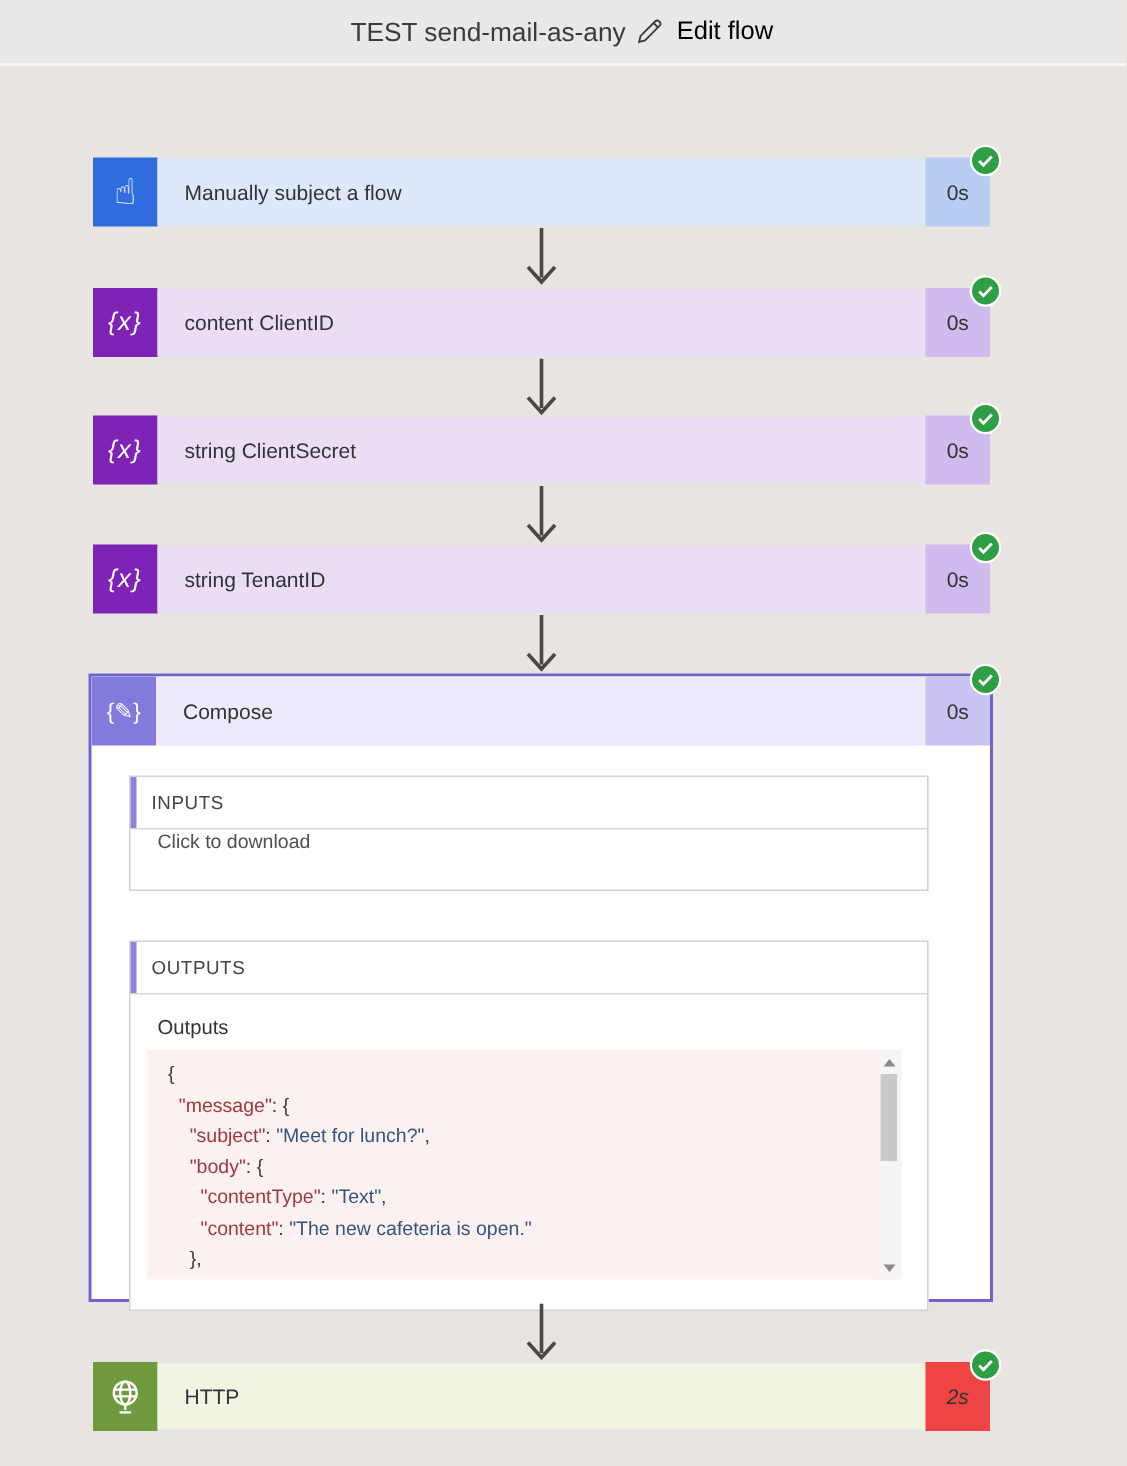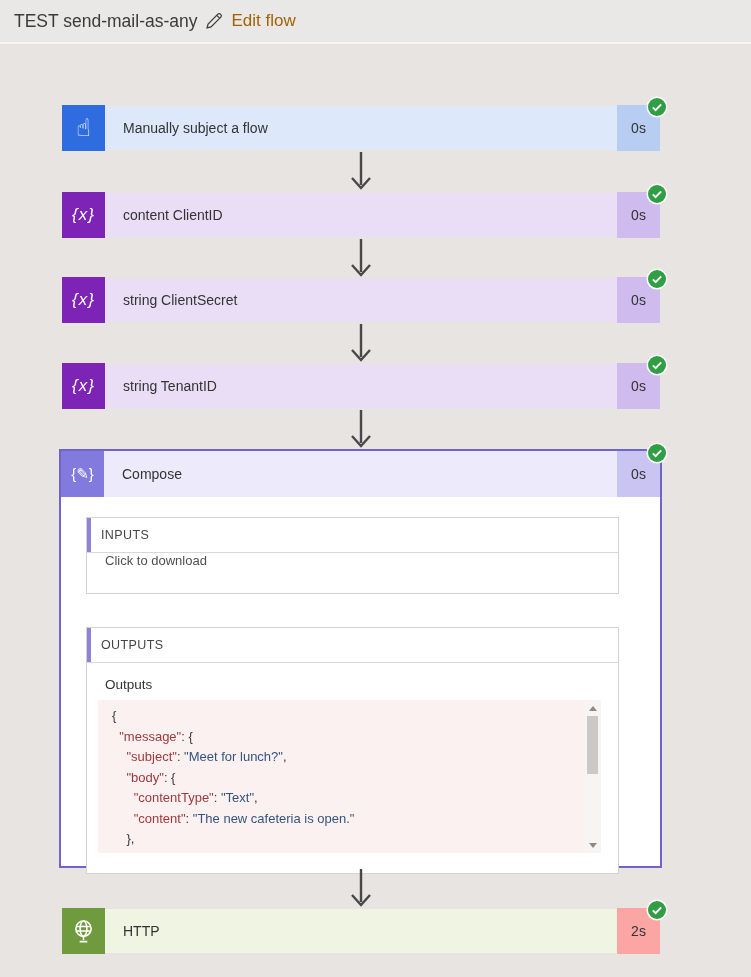--- a/index.html
+++ b/index.html
@@ -7,27 +7,27 @@
     width:751px;height:977px;position:relative;overflow:hidden;
     background:#e7e4e2;
     font-family:"Liberation Sans","DejaVu Sans",sans-serif;
     color:#333;
     -webkit-font-smoothing:antialiased;
   }
   
   .top-bar{
     position:absolute;left:0;top:0;width:751px;height:44px;
     background:#eae8e6;border-bottom:2px solid #f7f6f5;
-    display:flex;align-items:center;justify-content:flex-start;
+    display:flex;align-items:center;justify-content:center;
     box-sizing:border-box;padding:0 10px 0 14px;
   }
   .flow-title{font-size:17.5px;color:#3b3b3b;}
   .edit-flow-btn{
     display:flex;align-items:center;gap:9px;cursor:pointer;
-    font-size:17px;color:#a16207;background:none;border:none;
+    font-size:17px;color:#000000;background:none;border:none;
     font-family:inherit;
   }
   
   .node{
     position:absolute;left:62px;width:598px;height:46px;
     display:flex;align-items:stretch;
   }
   .node-icon{
     width:43px;flex:0 0 43px;display:flex;align-items:center;justify-content:center;
     color:#fff;
@@ -41,21 +41,21 @@
     font-size:14px;color:#333;
   }
   .theme-blue   .node-icon{background:#2e6ce0;}
   .theme-blue   .node-body{background:#dde9fb;}
   .theme-blue   .node-dur{background:#b7cdf2;}
   .theme-purple .node-icon{background:#7d23b5;}
   .theme-purple .node-body{background:#eadef7;}
   .theme-purple .node-dur{background:#cfbbed;}
   .theme-green  .node-icon{background:#6f9b3e;}
   .theme-green  .node-body{background:#f0f4e3;}
-  .theme-green  .node-dur{background:#fca5a5;}
+  .theme-green  .node-dur{background:#ef4444;font-style:italic;}
   .glyph-hand{font-family:"DejaVu Sans",sans-serif;font-size:24px;line-height:1;}
   .glyph-var{font-size:17px;font-style:italic;letter-spacing:1px;}
   .glyph-compose{font-size:15px;}
   
   .badge{position:absolute;top:-9px;right:-8px;width:22px;height:22px;z-index:5;}
   
   .arrow{position:absolute;left:349px;width:24px;height:40px;}
   
   .compose-card{
     position:absolute;left:59px;top:449px;width:599px;height:415px;

